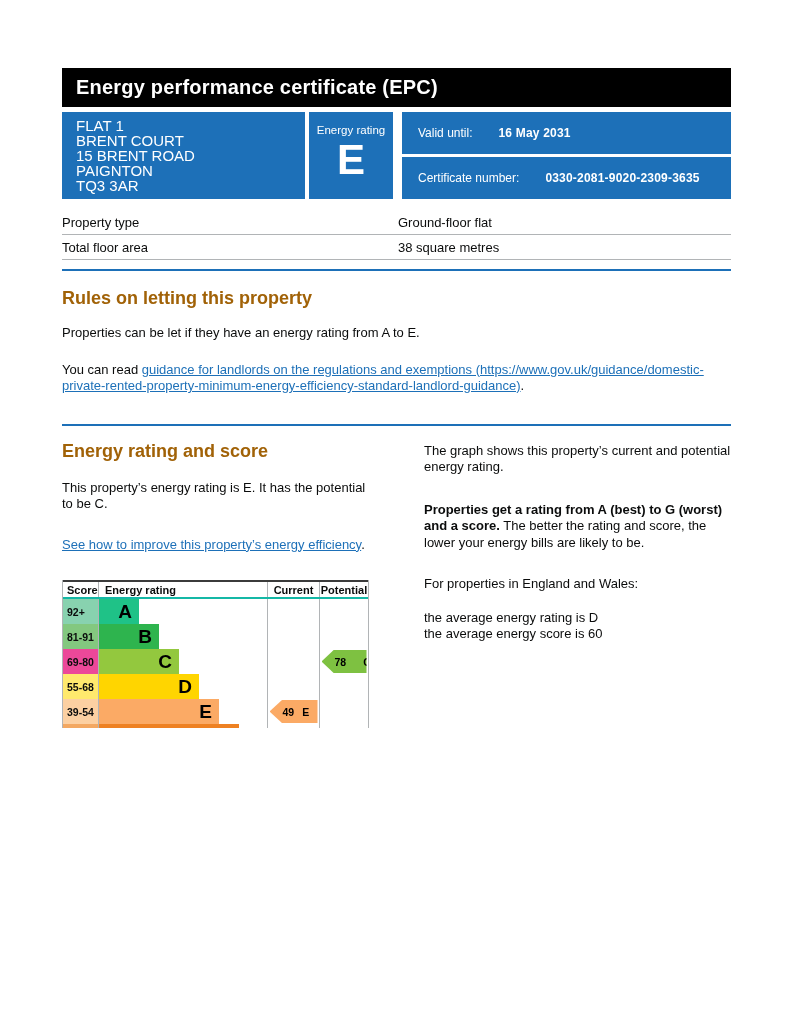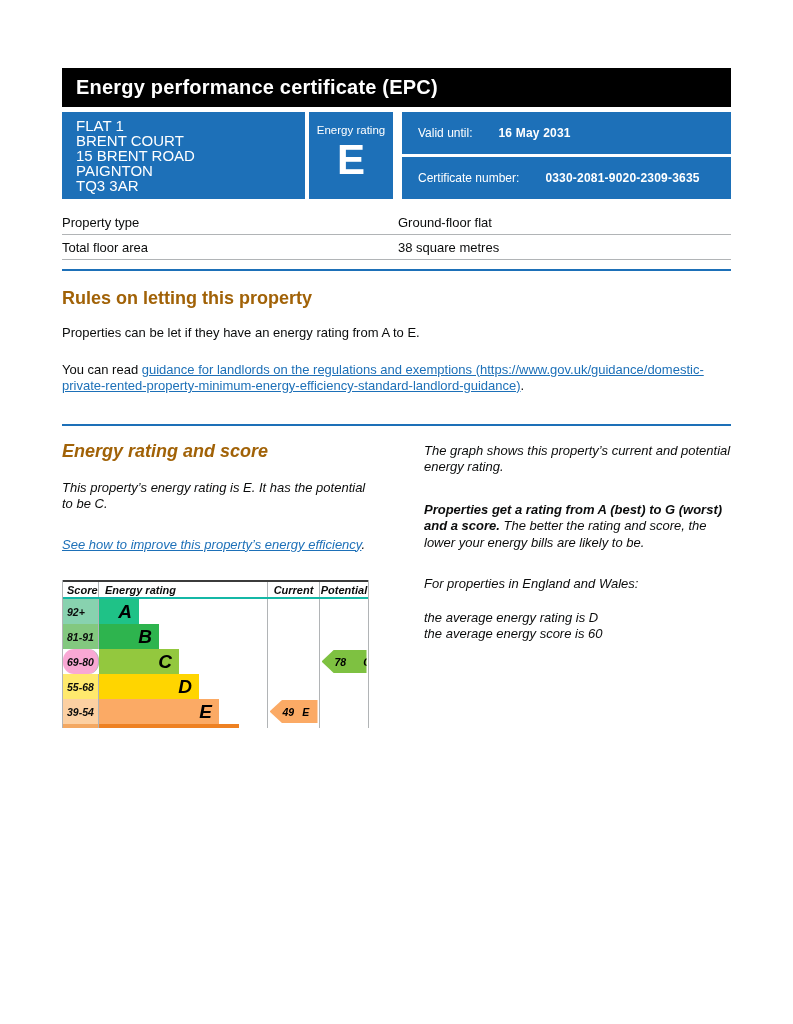--- a/index.html
+++ b/index.html
@@ -34,21 +34,21 @@
   #rule2{margin-top:29px;}
   #rule3{margin-top:12px;}
 
   h2{font-size:18px;font-weight:bold;margin:0;color:#a16207;}
   #rules-heading{margin-top:17px;}
   p{margin:0;font-size:13px;line-height:16.5px;}
   #rules-p1{margin-top:16px;}
   #rules-p2{margin-top:20px;width:669px;}
   a{color:#1d70b8;text-decoration:underline;}
 
-  .two-col{margin-top:15px;display:flex;font-style:italic;}
+  .two-col{margin-top:15px;display:flex;}
   .col-left{width:330px;}
   .col-right{width:307px;margin-left:32px;}
   #left-intro{margin-top:18px;width:312px;}
   #left-link-p{margin-top:24px;width:312px;}
   #right-p1{margin-top:2px;}
   #right-p2{margin-top:26px;}
   #right-p3{margin-top:25px;}
   #right-p4{margin-top:17px;}
 
   
@@ -158,21 +158,21 @@
               <span class="cell cell-score" style="background: rgb(131, 200, 127);">81-91</span>
               <div class="cell cell-rating">
                   <div class="band-bar" style="background: rgb(46, 180, 78); width: 60px;">
                     <span>B</span>
                   </div>
                 </div>
               <div class="cell cell-current"></div>
               <div class="cell cell-potential"></div>
             </div>
             <div class="band-row">
-              <span class="cell cell-score" style="background: #f9a8d4; border-radius: 11px;">69-80</span>
+              <span class="cell cell-score" style="background: #ec4899;">69-80</span>
               <div class="cell cell-rating">
                   <div class="band-bar" style="background: rgb(147, 200, 62); width: 80px;">
                     <span>C</span>
                   </div>
                 </div>
               <div class="cell cell-current"></div>
               <div class="cell cell-potential">
                   <div class="arrow arrow-potential" style="background: rgb(126, 193, 65);">
       <span class="anum">78</span>
       <span class="aband">C</span>

